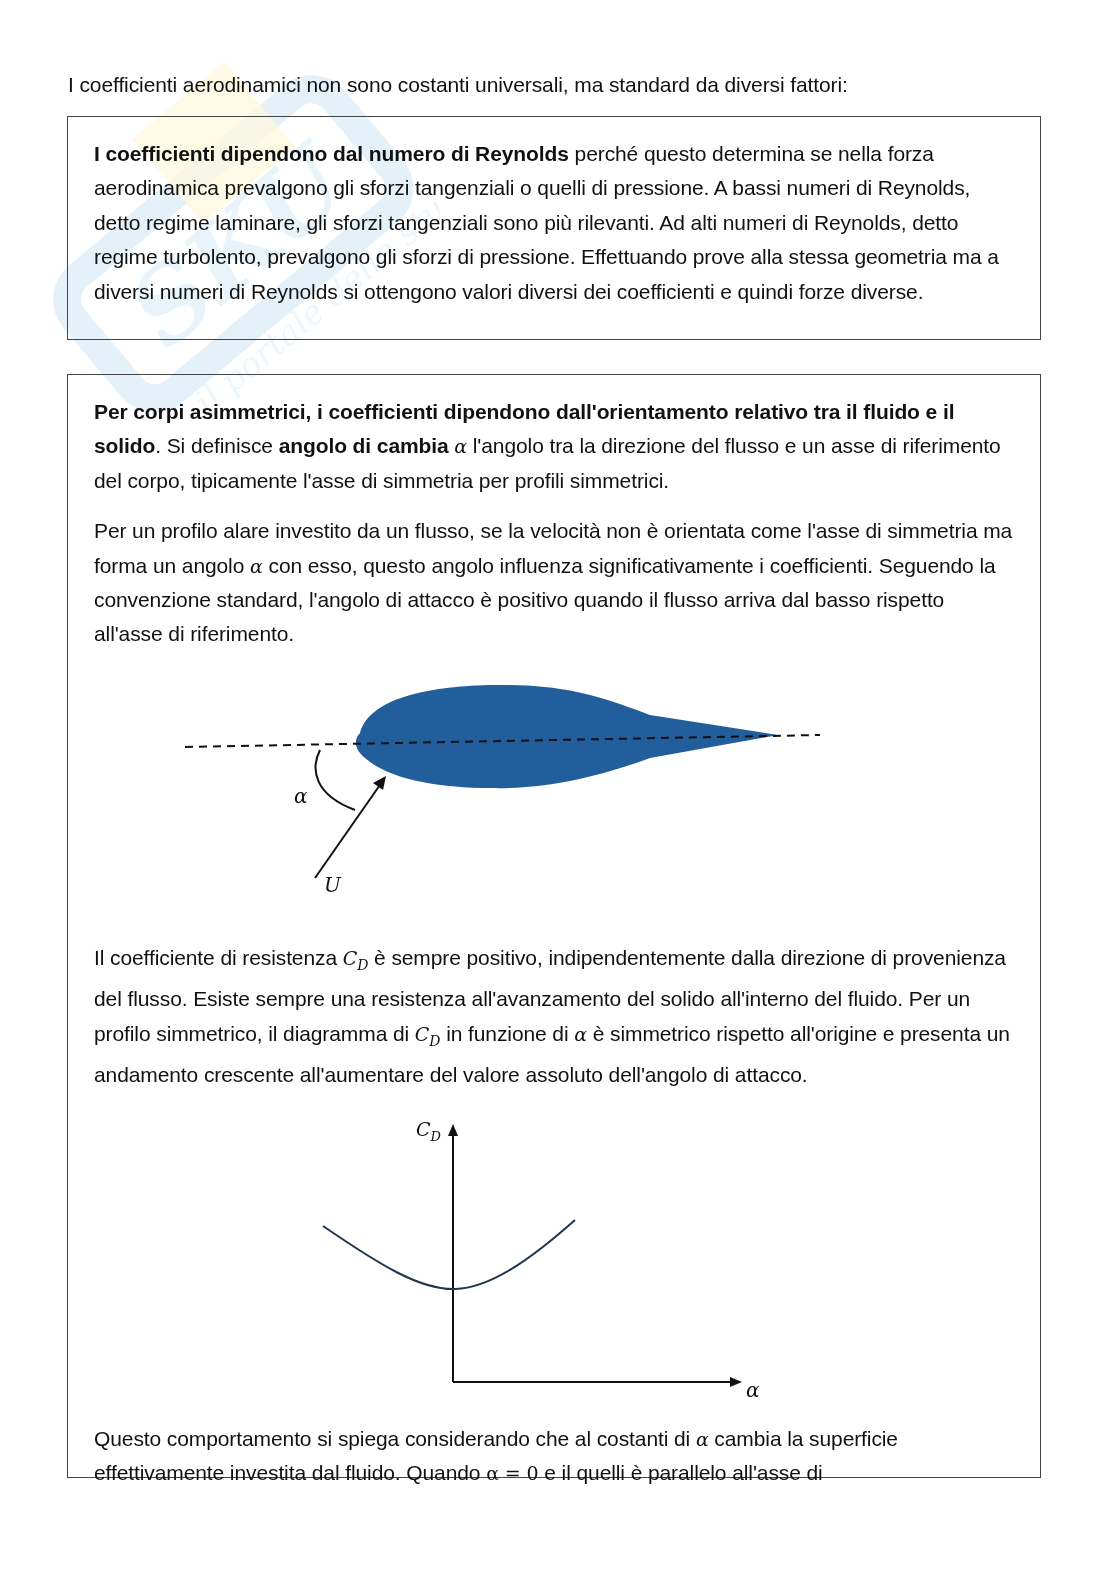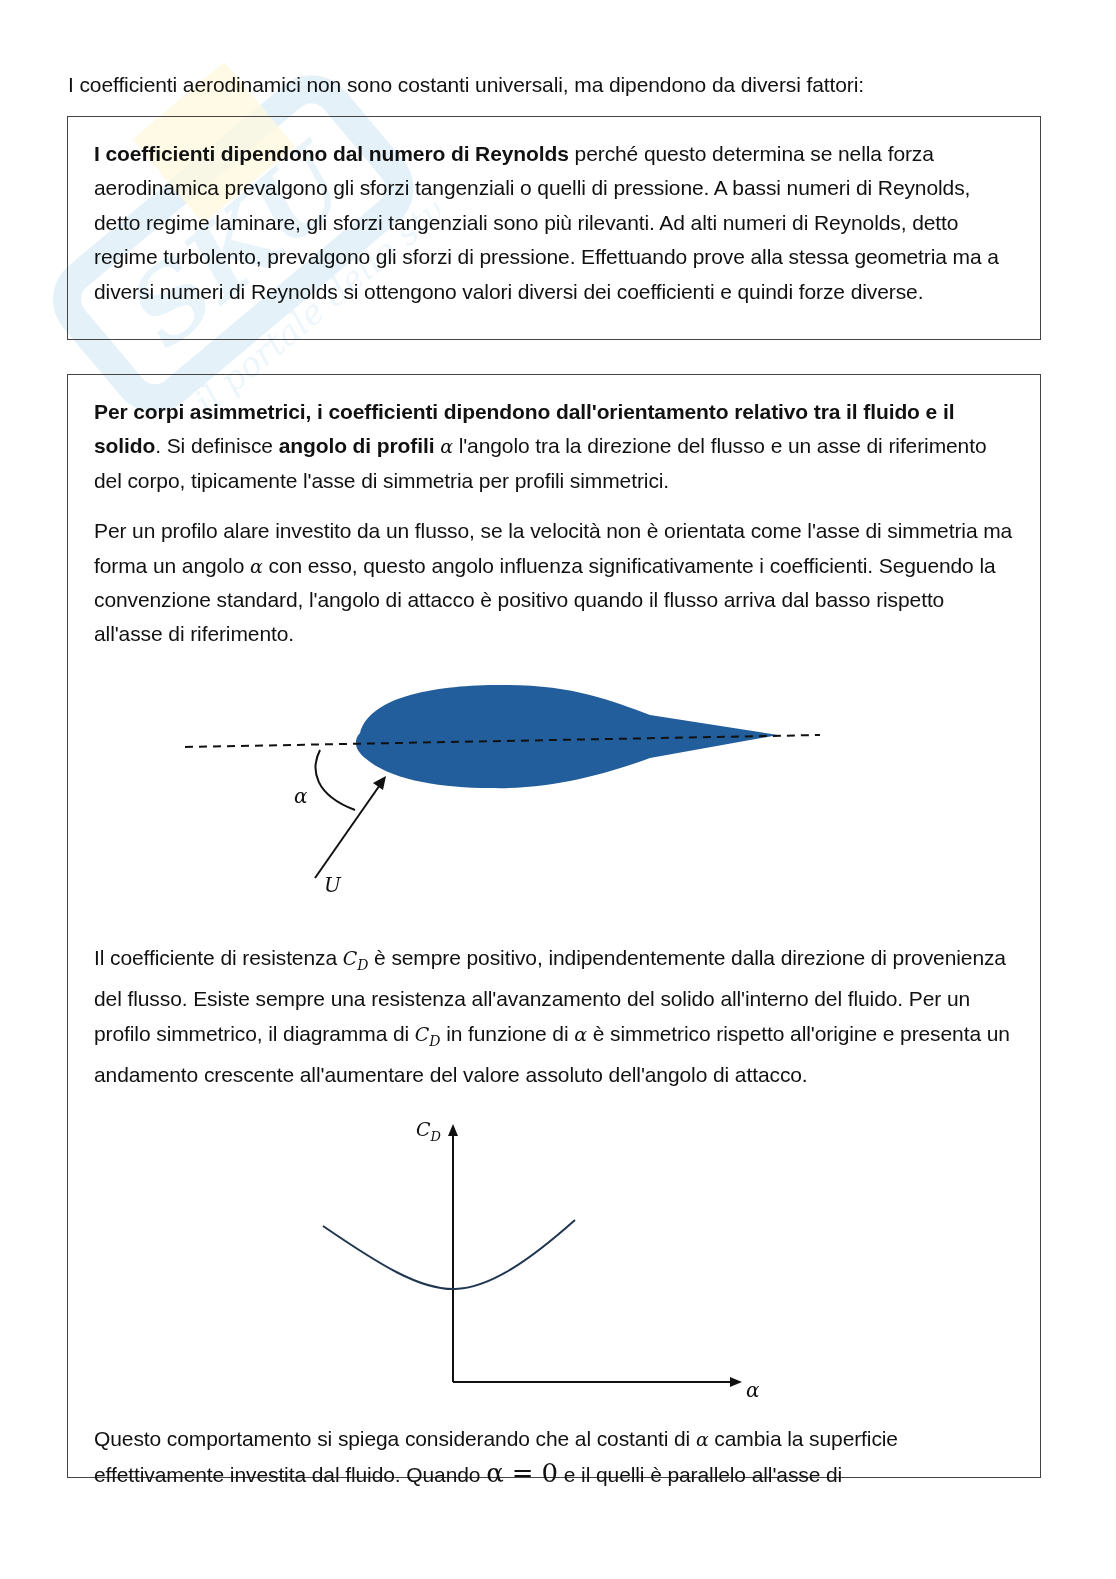--- a/index.html
+++ b/index.html
@@ -23,44 +23,44 @@
   }
   .box1 { top: 116px; height: 224px; }
   .box2 { top: 374px; height: 1104px; }
   .para {
     font-size: 21px; line-height: 34.4px; margin: 16px; letter-spacing: -0.1px;
   }
   .para + .para { margin-top: 14px; }
   b { font-weight: bold; }
   .m { font-family: "DejaVu Serif", "Liberation Serif", serif; font-style: italic; font-size: 19px; }
   .sub { font-size: 14px; vertical-align: -5px; font-style: italic; font-family: "DejaVu Serif", serif; }
-  .eqn { font-family: "DejaVu Serif", serif; font-size: 26px; }
+  .eqn { font-family: "DejaVu Serif", serif; font-size: 19px; }
   .abs { position: absolute; }
   svg text { font-family: "DejaVu Serif", "Liberation Serif", serif; font-style: italic; }
 </style>
 </head>
 <body>
 
 <svg class="watermark" viewBox="0 0 420 400">
   <g transform="rotate(-40 210 200)">
     <rect x="40" y="130" width="340" height="150" rx="30" fill="none" stroke="#cfe6f3" stroke-width="28"></rect>
     <rect x="200" y="60" width="120" height="110" fill="#fbf3c4" opacity="0.8"></rect>
     <text x="90" y="245" font-size="100" font-weight="bold" fill="#d7ebf6" font-family="DejaVu Sans, sans-serif">SKU</text>
     <text x="80" y="320" font-size="34" fill="#e0eff8" font-family="DejaVu Serif, serif" font-style="italic">il portale dello studente</text>
   </g>
 </svg>
 
-<div class="intro">I coefficienti aerodinamici non sono costanti universali, ma dipendono da diversi fattori:</div>
+<div class="intro">I coefficienti aerodinamici non sono costanti universali, ma standard da diversi fattori:</div>
 
 <div class="box box1">
   <p class="para"><b>I coefficienti dipendono dal numero di Reynolds</b><span> perché questo determina se nella forza aerodinamica prevalgono gli sforzi tangenziali o quelli di pressione. A bassi numeri di Reynolds, detto regime laminare, gli sforzi tangenziali sono più rilevanti. Ad alti numeri di Reynolds, detto regime turbolento, prevalgono gli sforzi di pressione. Effettuando prove alla stessa geometria ma a diversi numeri di Reynolds si ottengono valori diversi dei coefficienti e quindi forze diverse.</span></p>
 </div>
 
 <div class="box box2">
-  <p class="para"><b>Per corpi asimmetrici, i coefficienti dipendono dall'orientamento relativo tra il fluido e il solido</b><span>. Si definisce </span><b>angolo di profili</b> <span class="m">α</span><span> l'angolo tra la direzione del flusso e un asse di riferimento del corpo, tipicamente l'asse di simmetria per profili simmetrici.</span></p>
+  <p class="para"><b>Per corpi asimmetrici, i coefficienti dipendono dall'orientamento relativo tra il fluido e il solido</b><span>. Si definisce </span><b>angolo di cambia</b> <span class="m">α</span><span> l'angolo tra la direzione del flusso e un asse di riferimento del corpo, tipicamente l'asse di simmetria per profili simmetrici.</span></p>
 
   <p class="para"><span>Per un profilo alare investito da un flusso, se la velocità non è orientata come l'asse di simmetria ma forma un angolo </span><span class="m">α</span><span> con esso, questo angolo influenza significativamente i coefficienti. Seguendo la convenzione standard, l'angolo di attacco è positivo quando il flusso arriva dal basso rispetto all'asse di riferimento.</span></p>
 </div>
 
 <svg class="abs" style="left:170px; top:670px;" width="670" height="230">
   <path d="M 190 63 C 200 25, 270 15, 330 15 C 400 14, 440 30, 480 45 L 608 65 L 480 88 C 440 103, 380 120, 320 118 C 270 118, 220 110, 195 88 C 185 80, 183 70, 190 63 Z" fill="#235e9c"></path>
   <line x1="15" y1="77" x2="650" y2="65" stroke="#111" stroke-width="2" stroke-dasharray="8,6"></line>
   <path d="M 150 80 C 140 100, 145 125, 185 140" fill="none" stroke="#111" stroke-width="2"></path>
   <line x1="145" y1="208" x2="212" y2="112" stroke="#111" stroke-width="2"></line>
   <polygon points="216,106 203,113 213,120" fill="#111"></polygon>

